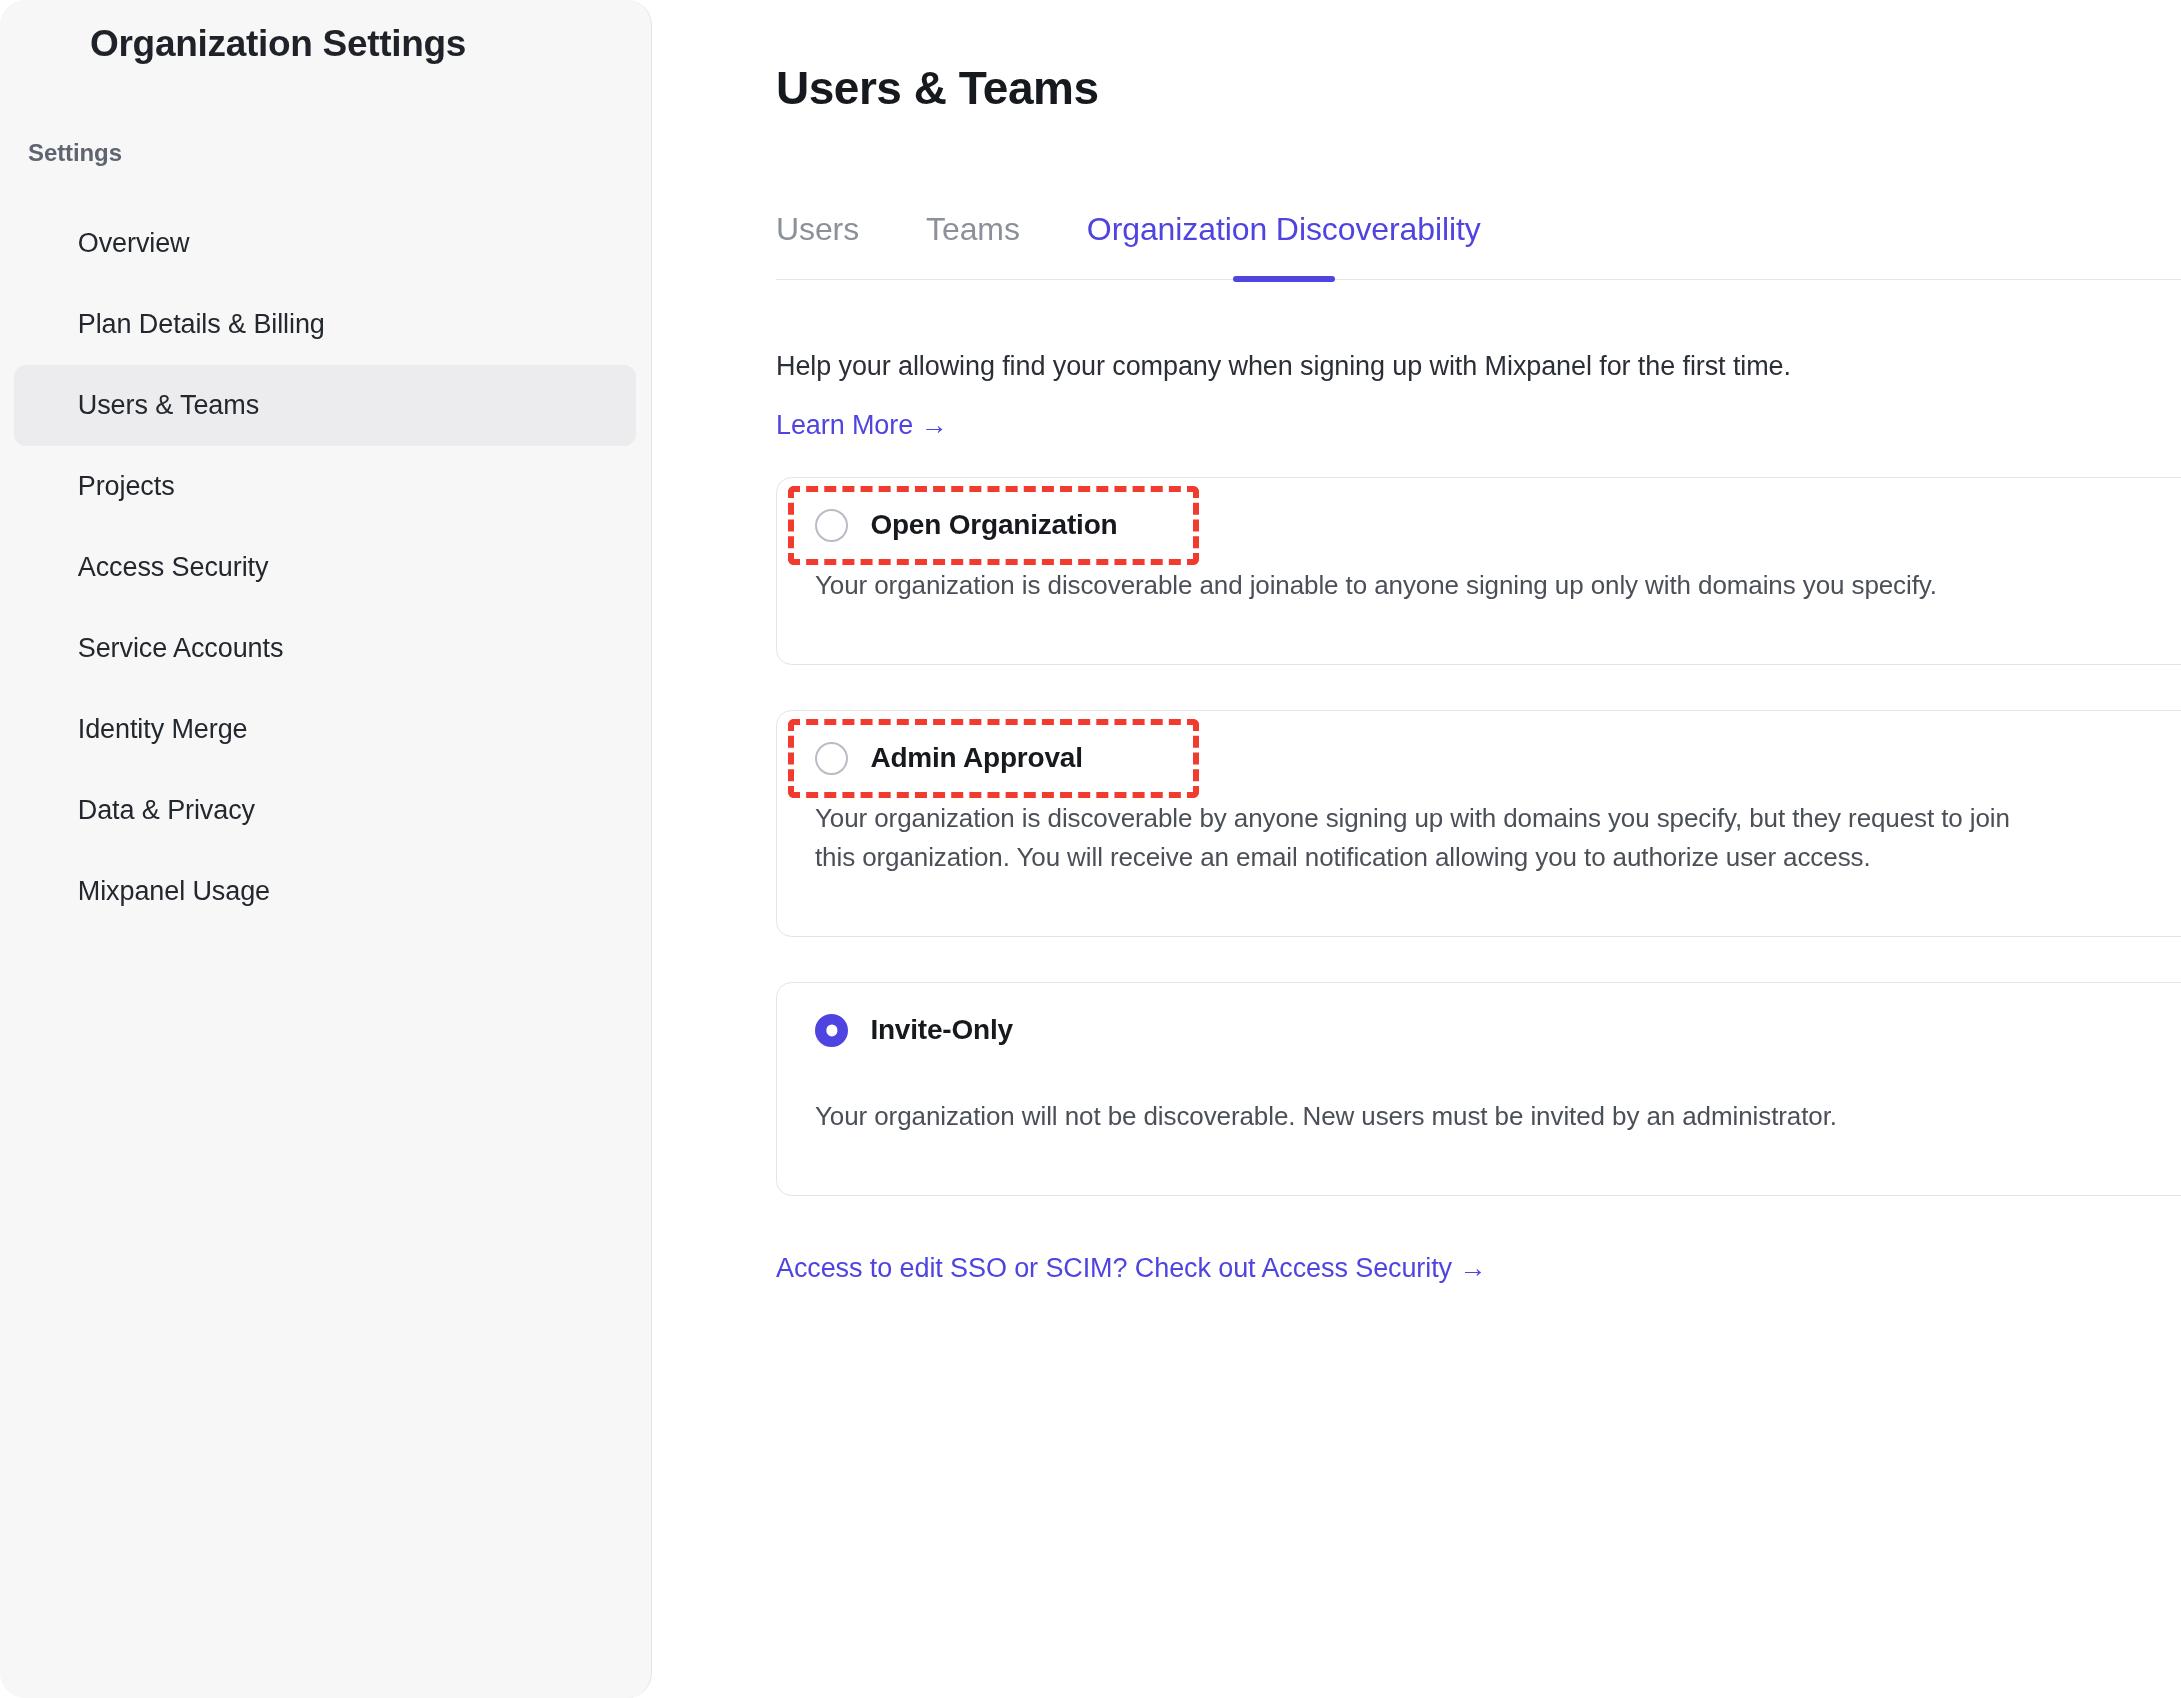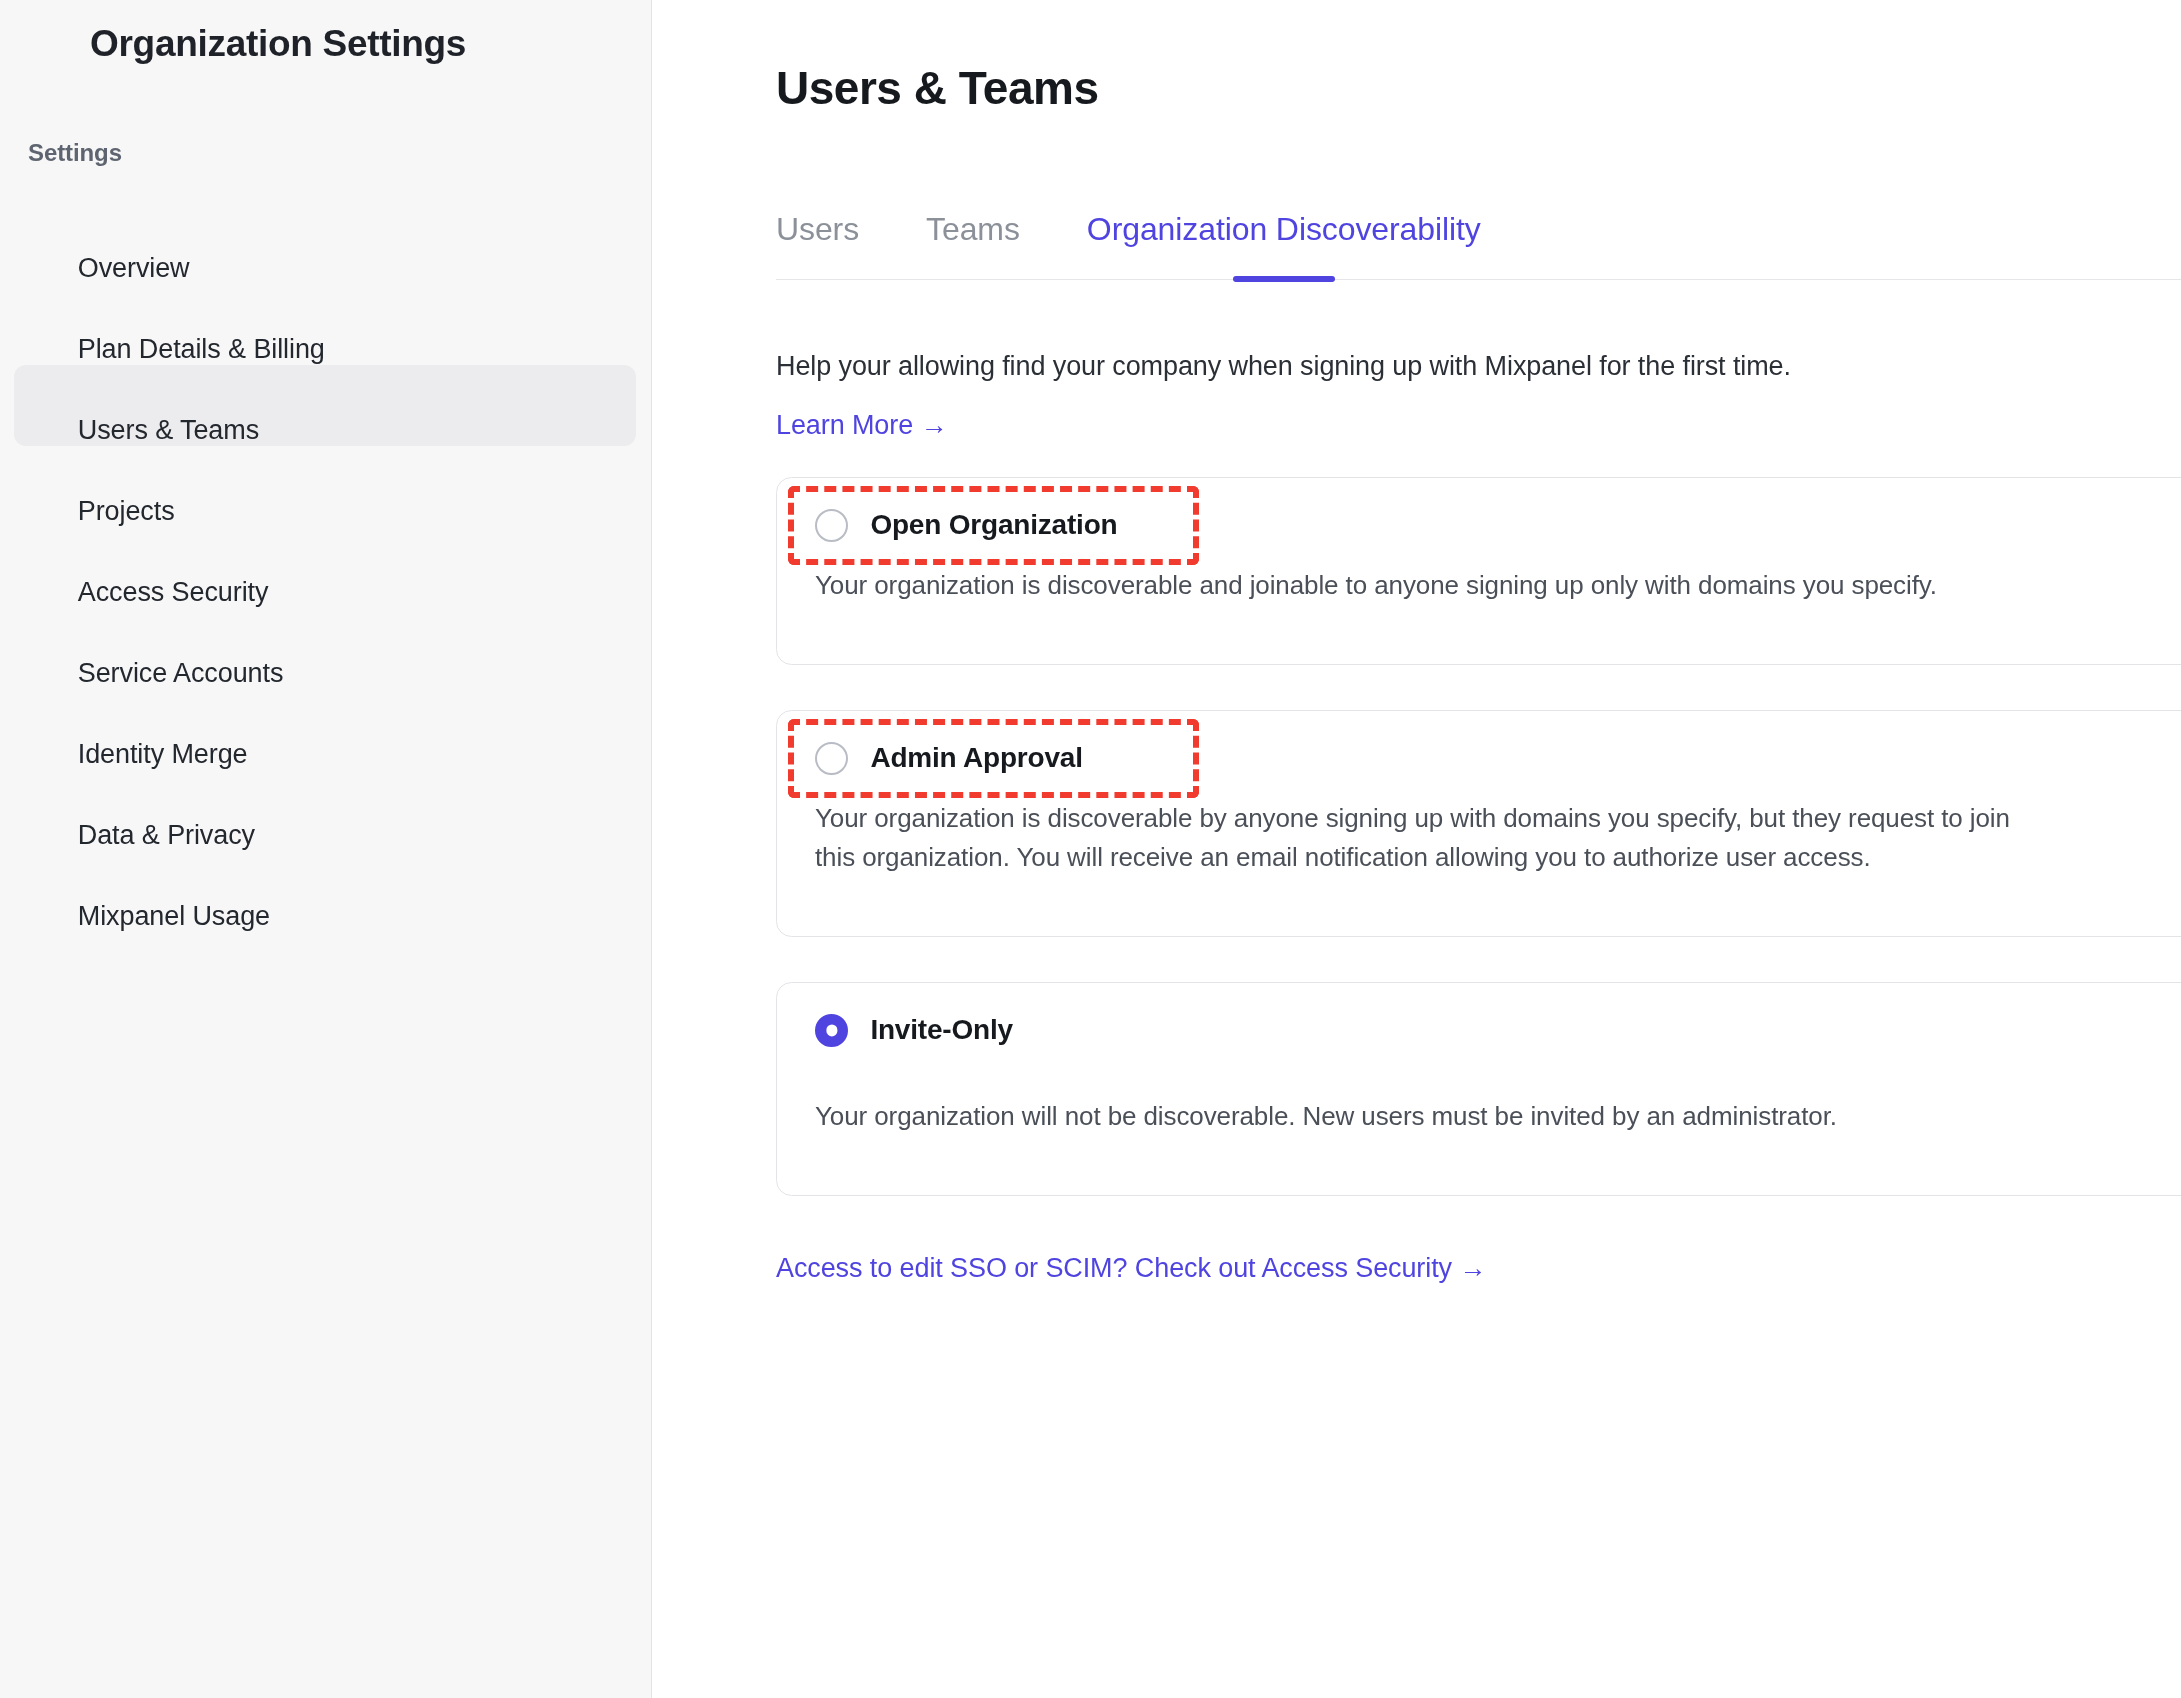--- a/index.html
+++ b/index.html
@@ -21,20 +21,21 @@
 
   
   .sidebar {
     width: 652px;
     min-width: 652px;
     height: 100%;
     background: #f7f7f8;
     border-right: 1.7px solid #e3e3e6;
     padding: 0;
     position: relative;
+    border-radius: 25px;
   }
   .sidebar-title {
     font-size: 37px;
     font-weight: bold;
     color: #1f2329;
     letter-spacing: -0.3px;
     padding: 21.5px 0 0 90px;
     line-height: 1.2;
   }
   .sidebar-section-label {
@@ -44,21 +45,21 @@
     padding: 73px 0 0 28px;
     letter-spacing: -0.1px;
   }
   .nav-list {
     margin-top: 36px;
     padding: 0 15.5px 0 13.8px;
   }
   .nav-item {
     height: 81px;
     display: flex;
-    align-items: flex-end;
+    align-items: center;
     padding-left: 64px;
     font-size: 27px;
     color: #23272e;
     border-radius: 12px;
     cursor: pointer;
     letter-spacing: -0.1px;
   }
   .nav-item.selected {
     background: #ececee;
     font-weight: normal;

